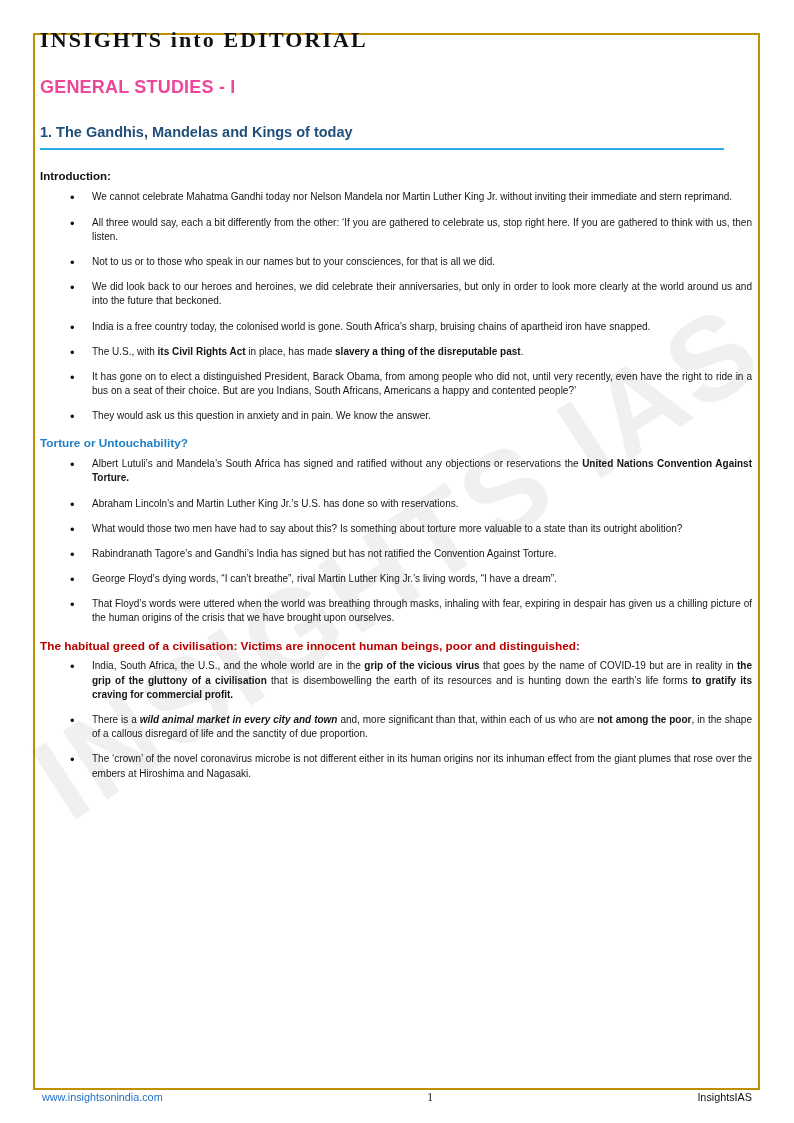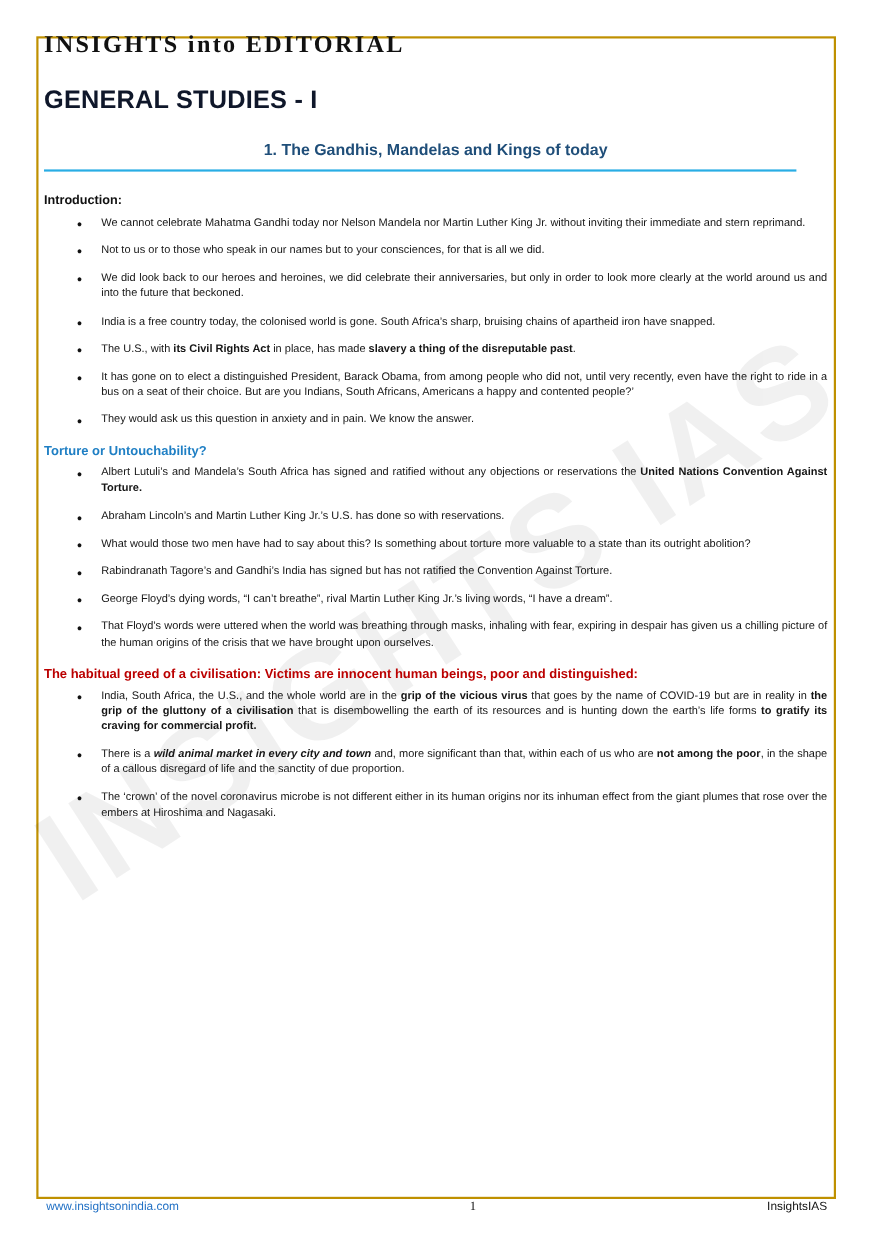--- a/index.html
+++ b/index.html
@@ -61,36 +61,35 @@
     font-size: 22px;
     font-weight: 700;
     letter-spacing: 2.1px;
     color: #111111;
     margin: 0 0 26px 0;
     line-height: 1.1;
   }
 
   .subject-title {
     font-family: "Liberation Sans", sans-serif;
-    font-size: 23px;
-    font-weight: 700;
-    color: #0f172a;
+    font-size: 18px;
+    font-weight: 700;
+    color: #ec4899;
     margin: 0 0 26px 0;
     letter-spacing: 0.2px;
     line-height: 1.1;
   }
 
   .article-title {
     font-family: "Liberation Sans", sans-serif;
     font-size: 14.5px;
     font-weight: 700;
     color: #1f4e79;
     margin: 0 0 7px 0;
     line-height: 1.2;
-    text-align: center;
   }
 
   .title-rule {
     height: 2px;
     background: #29ade4;
     width: 684px;
     margin: 0 0 20px 0;
   }
 
   .lead-label {
@@ -172,20 +171,21 @@
 
   <h2 class="subject-title">GENERAL STUDIES - I</h2>
 
   <h3 class="article-title">1. The Gandhis, Mandelas and Kings of today</h3>
   <div class="title-rule"></div>
 
   <div class="lead-label">Introduction:</div>
 
   <ul class="bullets">
     <li>We cannot celebrate Mahatma Gandhi today nor Nelson Mandela nor Martin Luther King Jr. without inviting their immediate and stern reprimand.</li>
+    <li>All three would say, each a bit differently from the other: ‘If you are gathered to celebrate us, stop right here. If you are gathered to think with us, then listen.</li>
     <li>Not to us or to those who speak in our names but to your consciences, for that is all we did.</li>
     <li>We did look back to our heroes and heroines, we did celebrate their anniversaries, but only in order to look more clearly at the world around us and into the future that beckoned.</li>
     <li>India is a free country today, the colonised world is gone. South Africa’s sharp, bruising chains of apartheid iron have snapped.</li>
     <li><span>The U.S., with </span><b>its Civil Rights Act</b><span> in place, has made </span><b>slavery a thing of the disreputable past</b><span>.</span></li>
     <li>It has gone on to elect a distinguished President, Barack Obama, from among people who did not, until very recently, even have the right to ride in a bus on a seat of their choice. But are you Indians, South Africans, Americans a happy and contented people?’</li>
     <li>They would ask us this question in anxiety and in pain. We know the answer.</li>
   </ul>
 
   <div class="sec-head blue">Torture or Untouchability?</div>
 

